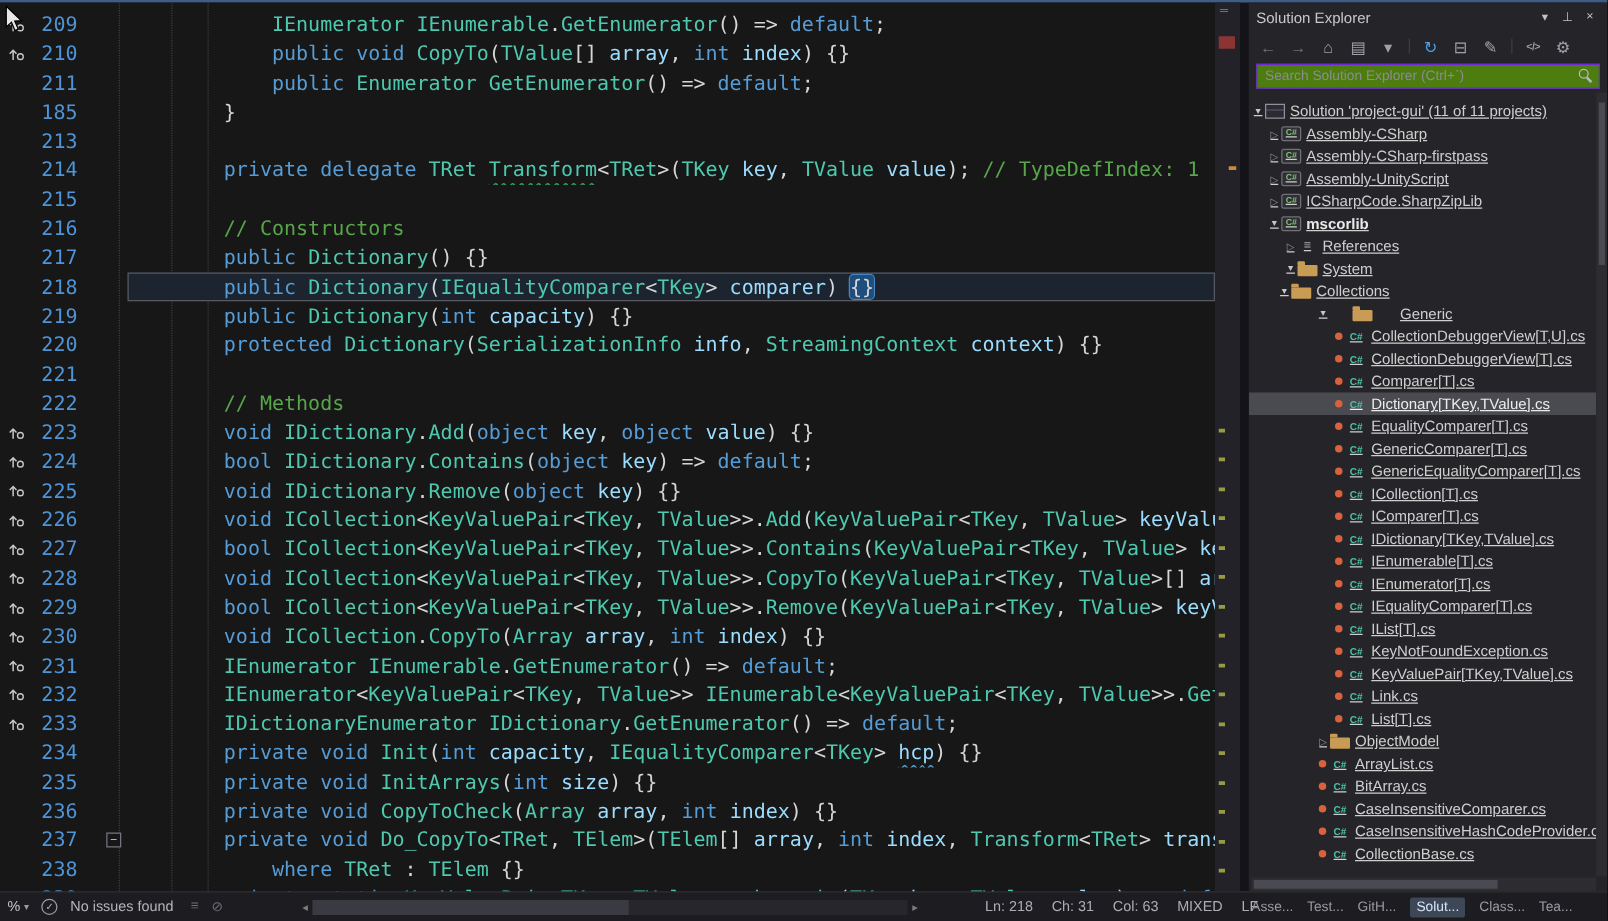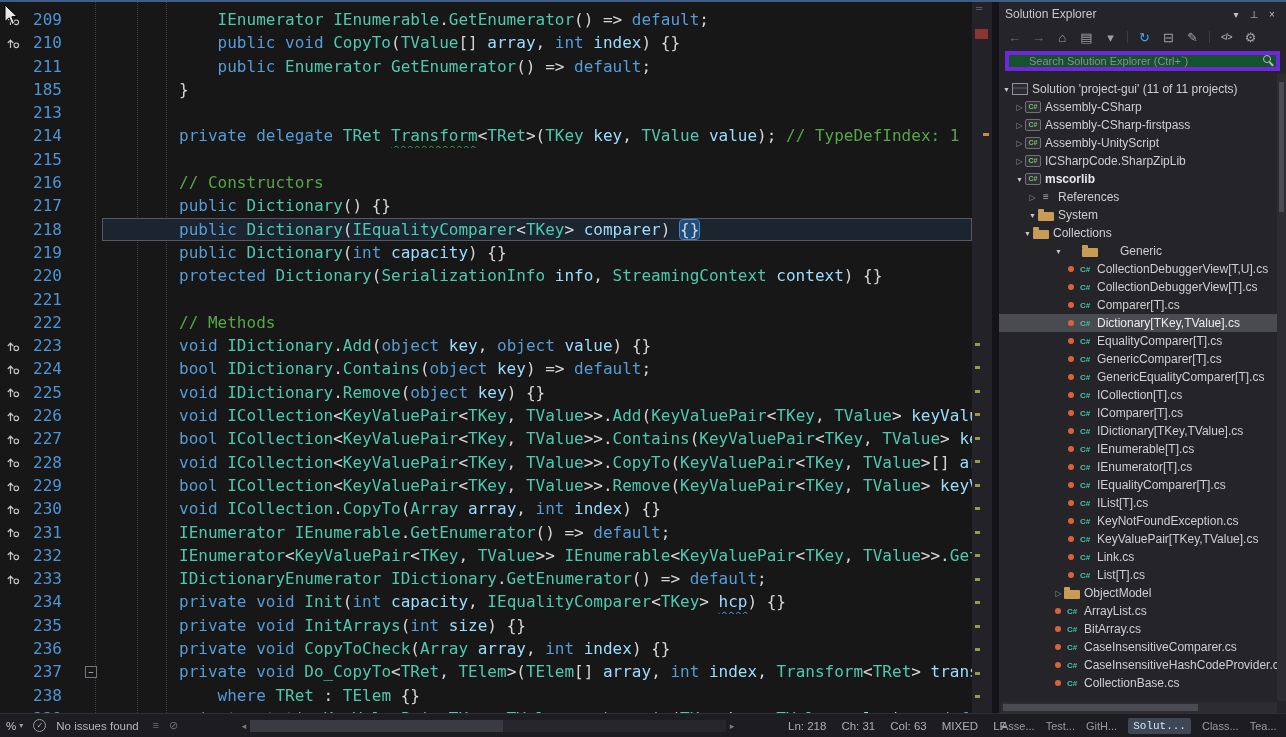--- a/index.html
+++ b/index.html
@@ -40,28 +40,28 @@
   #panel-title{height:24px;display:flex;align-items:center;padding:0 6px;font-size:12px;color:#C8C8C8;}
   #panel-title-icons{margin-left:auto;display:flex;gap:2px;}
   .ticon{width:16px;text-align:center;font-size:10px;color:#C2C2C2;}
   #panel-toolbar{height:22px;display:flex;align-items:center;gap:9px;padding:0 8px;font-size:13px;color:#9FA0A8;}
   .tbico{width:15px;text-align:center;}
   .tb-dim{color:#6F6F78;}
   .tb-accent{color:#4BA0E8;}
   .tb-code{font-size:8.5px;font-weight:bold;letter-spacing:-0.5px;}
   .tb-sep{width:1px;height:12px;background:#3C3C44;}
   #panel-search{margin:3px 6px 3px;height:20px;position:relative;}
-  #panel-search input{width:100%;height:100%;background:#14532d;border:4px solid #6d28d9;color:#CCC;
-       font-size:11px;padding:0 22px 0 20px;font-family:"Liberation Sans",sans-serif;outline:none;}
+  #panel-search input{width:100%;height:100%;background:#4d7c0f;border:1px solid #6d28d9;color:#CCC;
+       font-size:11px;padding:0 22px 0 6px;font-family:"Liberation Sans",sans-serif;outline:none;}
   #panel-search input::placeholder{color:#8C8C92;}
   .mag{position:absolute;right:9px;top:4px;width:8px;height:8px;border:1px solid #B9B9C0;border-radius:50%;}
   .mag::after{content:'';position:absolute;width:5px;height:1.5px;background:#B9B9C0;
        transform:rotate(45deg);right:-4px;bottom:-2px;}
   #tree{position:absolute;left:0;right:9px;top:72px;bottom:12px;overflow:hidden;padding-top:6px;}
-  .trow{height:18px;display:flex;align-items:center;font-size:12px;color:#CFCFCF;white-space:nowrap;}
+  .trow{height:18px;display:flex;align-items:center;font-size:12px;color:#CFCFCF;white-space:nowrap;text-decoration:underline;}
   .trow.tsel{background:#4A4A51;color:#ECECEC;}
   .tchev{flex:0 0 11px;font-size:7px;color:#C6C6CC;text-align:center;}
   .tchev.closed{font-size:8px;color:#8F8F96;}
   .tdot{flex:0 0 11px;position:relative;height:18px;}
   .tdot::after{content:'';position:absolute;left:2px;top:6px;width:6px;height:6px;border-radius:50%;background:#D9623C;}
   .tico{flex:0 0 16px;height:13px;margin-right:3px;position:relative;}
   .ico-sln{width:12px;height:12px;border:1px solid #8F8FA0;
        background:linear-gradient(to bottom,#2B2B31 0 3px,#45454E 3px 5px,#2B2B31 5px 100%);}
   .ico-proj{display:block;width:13px;height:12px;border:1px solid #71717A;background:#2F2F35;color:#7FBF6E;
        font:bold 7px/10px "Liberation Sans",sans-serif;text-align:center;border-radius:2px;}
@@ -88,21 +88,21 @@
   .sico{color:#6F6F78;font-size:11px;width:14px;text-align:center;}
   #sb-hscroll{position:absolute;left:238px;top:5px;width:500px;height:14px;display:flex;align-items:center;}
   .hs-arrow{width:12px;text-align:center;color:#7A7A82;font-size:9px;}
   .hs-l::after{content:"◂";}
   .hs-r::after{content:"▸";}
   #sb-hscroll .track{flex:1;height:12px;background:#26262C;position:relative;}
   #sb-hscroll .thumb{position:absolute;left:0;top:0;bottom:0;width:253px;background:#3A3A42;}
   #sb-right{position:absolute;left:788px;top:0;height:100%;display:flex;align-items:center;gap:15px;color:#ADADB5;}
   #sb-tabs{position:absolute;left:1001px;top:0;height:100%;display:flex;align-items:center;gap:11px;
        font-size:11px;color:#9A9AA2;}
-  .sbtab.active{background:#3D4756;color:#D5E5FA;padding:2px 5px;border-radius:2px;font-family:Liberation Mono, monospace;}
+  .sbtab.active{background:#3D4756;color:#D5E5FA;padding:2px 5px;border-radius:2px;}
 </style>
 </head>
 <body>
 
 <div id="app">
 
   <div id="editor">
     <div class="iguide" style="left:95px"></div>
     <div class="iguide" style="left:137px"></div>
     <div class="iguide" style="left:166px"></div>

